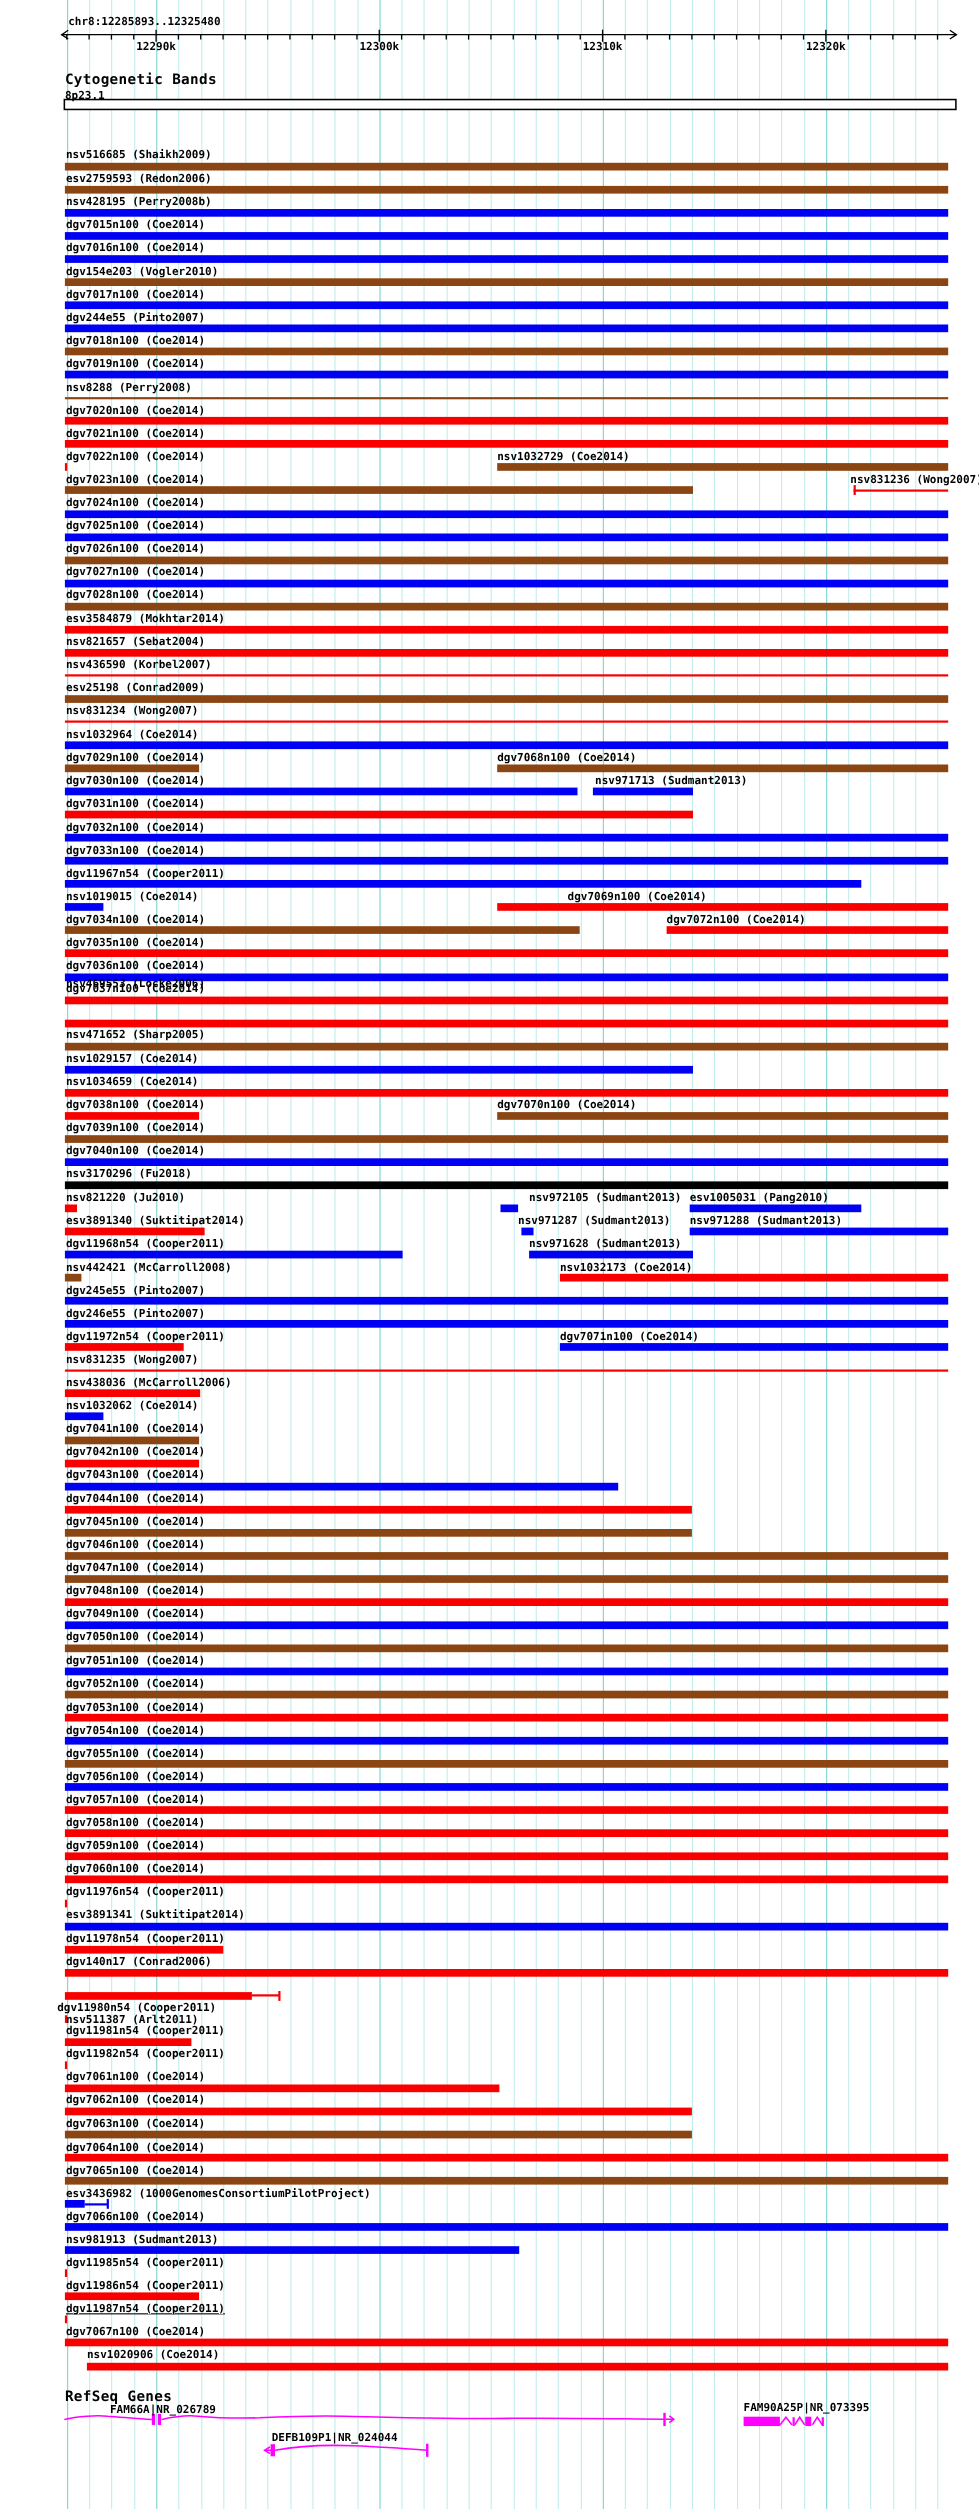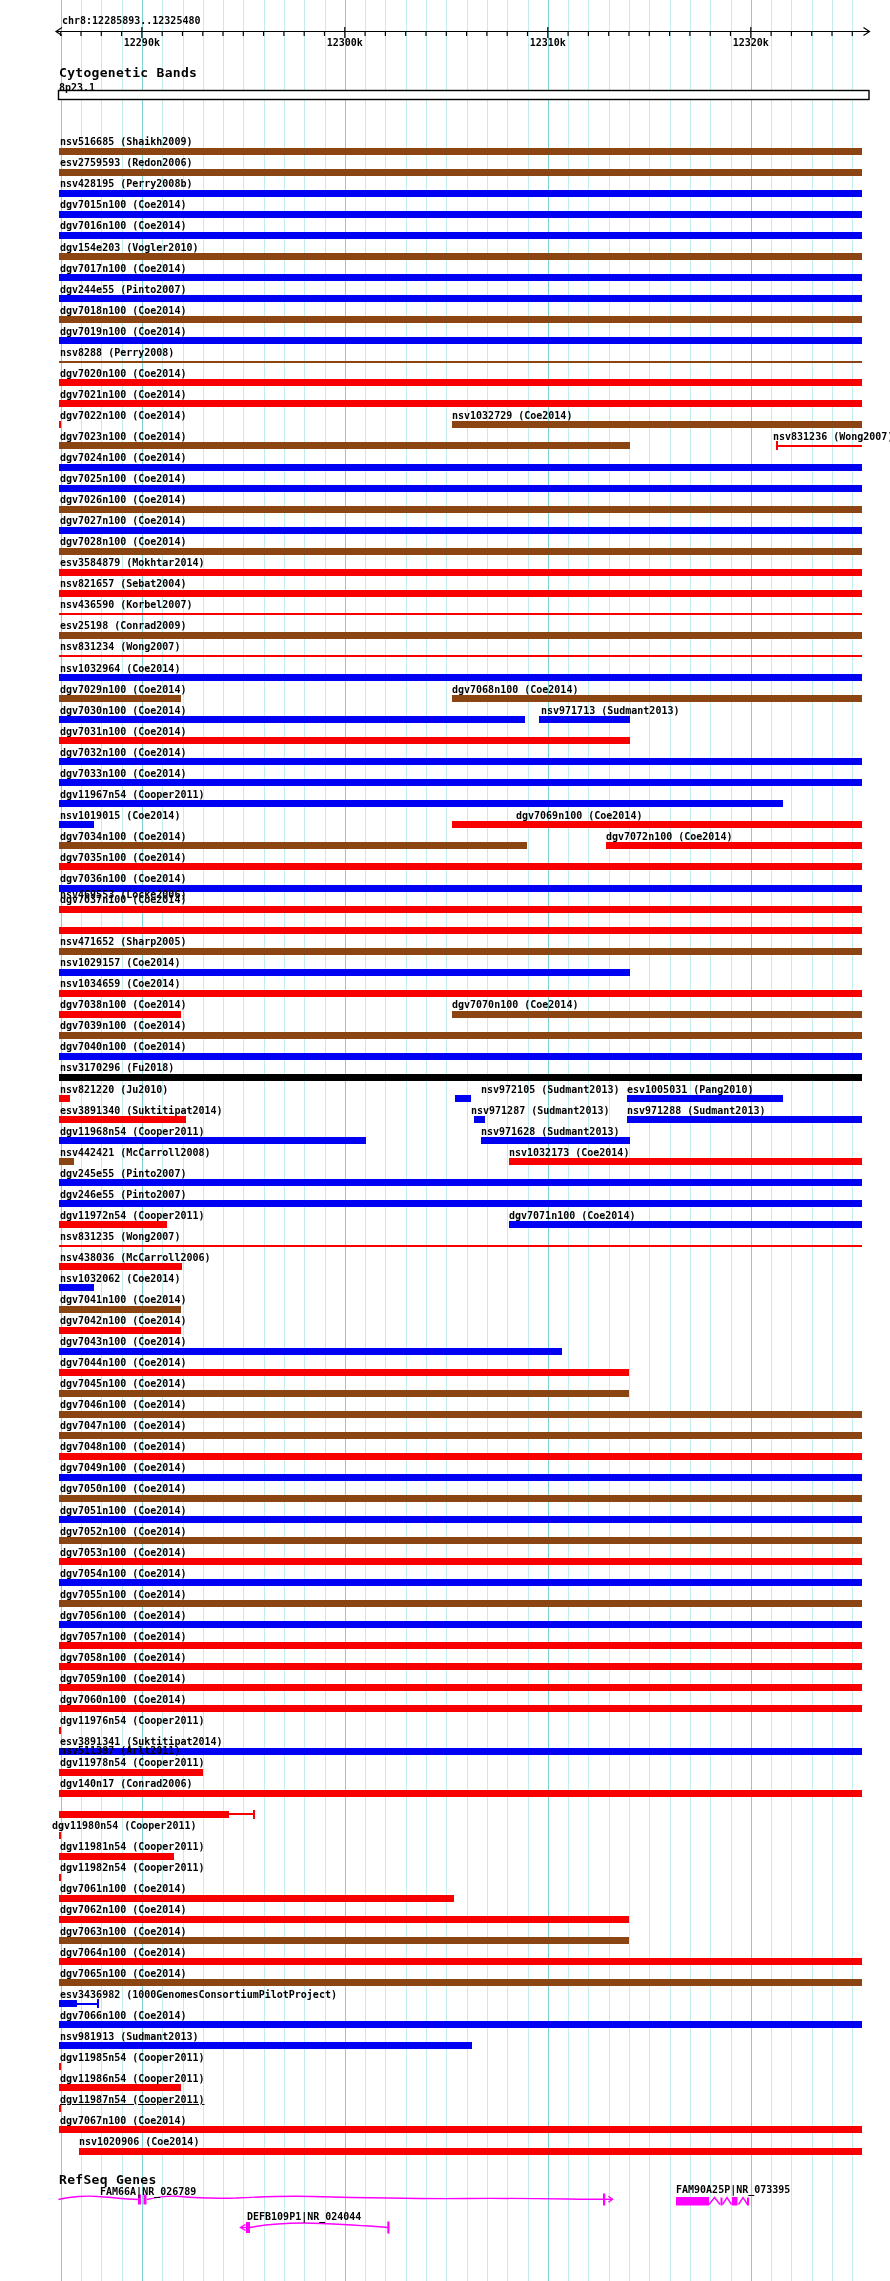--- a/index.html
+++ b/index.html
@@ -324,21 +324,21 @@
     <div class="lbl" style="left: 60px; top: 1693.5px;">dgv7060n100 (Coe2014)</div>
     <div class="bar" style="left: 58.5px; width: 803.5px; top: 1705px; background: rgb(248, 0, 0);"></div>
     <div class="lbl" style="left: 60px; top: 1715px;">dgv11976n54 (Cooper2011)</div>
     <div class="bar" style="left: 58.5px; width: 2.5px; top: 1726.5px; background: rgb(248, 0, 0);"></div>
     <div class="lbl" style="left: 60px; top: 1736px;">esv3891341 (Suktitipat2014)</div>
     <div class="bar" style="left: 58.5px; width: 803.5px; top: 1747.5px; background: rgb(0, 0, 242);"></div>
     <div class="lbl" style="left: 60px; top: 1757px;">dgv11978n54 (Cooper2011)</div>
     <div class="bar" style="left: 58.5px; width: 144.5px; top: 1768.5px; background: rgb(248, 0, 0);"></div>
     <div class="lbl" style="left: 60px; top: 1778px;">dgv140n17 (Conrad2006)</div>
     <div class="bar" style="left: 58.5px; width: 803.5px; top: 1789.5px; background: rgb(248, 0, 0);"></div>
-    <div class="lbl" style="left: 60px; top: 1745px;">nsv511387 (Arlt2011)</div>
+    <div class="lbl" style="left: 60px; top: 1831px;">nsv511387 (Arlt2011)</div>
     <div class="bar" style="left: 58.5px; width: 170.5px; top: 1810.5px; background: rgb(248, 0, 0);"></div>
     <div class="hline" style="left: 229px; width: 25px; top: 1813.2px; background: rgb(248, 0, 0);"></div>
     <div class="vtick" style="left: 253px; width: 1.6px; top: 1809.5px; height: 9px; background: rgb(248, 0, 0);"></div>
     <div class="lbl" style="left: 52px; top: 1820px;">dgv11980n54 (Cooper2011)</div>
     <div class="bar" style="left: 58.5px; width: 2.5px; top: 1831.5px; background: rgb(248, 0, 0);"></div>
     <div class="lbl" style="left: 60px; top: 1841px;">dgv11981n54 (Cooper2011)</div>
     <div class="bar" style="left: 58.5px; width: 115.5px; top: 1852.5px; background: rgb(248, 0, 0);"></div>
     <div class="lbl" style="left: 60px; top: 1862px;">dgv11982n54 (Cooper2011)</div>
     <div class="bar" style="left: 58.5px; width: 2.5px; top: 1873.5px; background: rgb(248, 0, 0);"></div>
     <div class="lbl" style="left: 60px; top: 1883px;">dgv7061n100 (Coe2014)</div>

